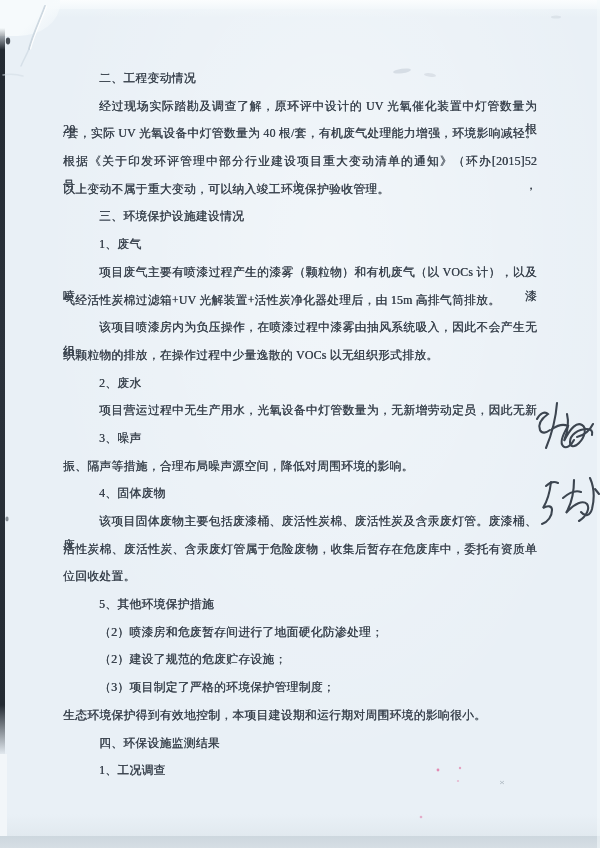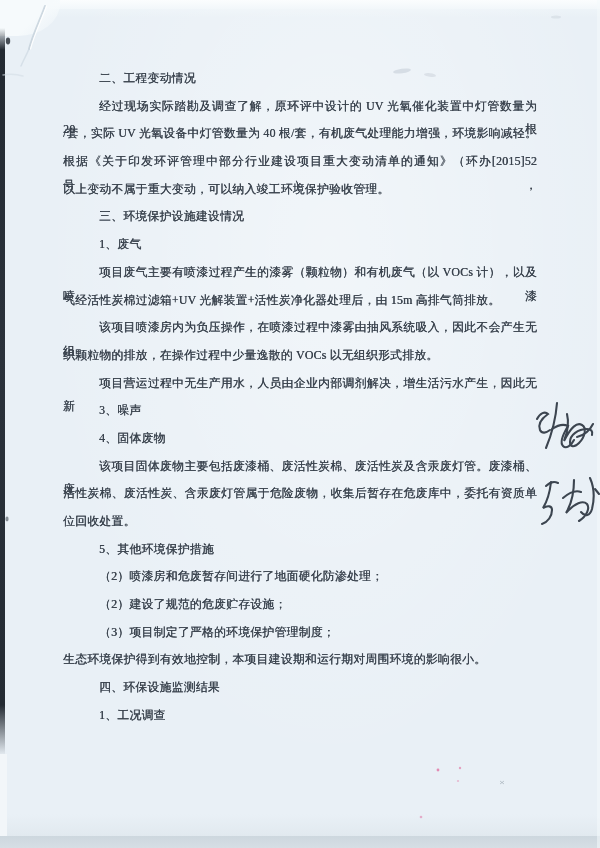--- a/index.html
+++ b/index.html
@@ -66,22 +66,24 @@
     <p class="doc-line indent fill">经过现场实际踏勘及调查了解，原环评中设计的 UV 光氧催化装置中灯管数量为 20 根</p>
     <p class="doc-line fill">/套，实际 UV 光氧设备中灯管数量为 40 根/套，有机废气处理能力增强，环境影响减轻。</p>
     <p class="doc-line fill">根据《关于印发环评管理中部分行业建设项目重大变动清单的通知》（环办[2015]52 号），</p>
     <p class="doc-line">以上变动不属于重大变动，可以纳入竣工环境保护验收管理。</p>
     <p class="doc-line indent">三、环境保护设施建设情况</p>
     <p class="doc-line indent">1、废气</p>
     <p class="doc-line indent fill">项目废气主要有喷漆过程产生的漆雾（颗粒物）和有机废气（以 VOCs 计），以及喷漆</p>
     <p class="doc-line">气经活性炭棉过滤箱+UV 光解装置+活性炭净化器处理后，由 15m 高排气筒排放。</p>
     <p class="doc-line indent fill">该项目喷漆房内为负压操作，在喷漆过程中漆雾由抽风系统吸入，因此不会产生无组</p>
     <p class="doc-line">织颗粒物的排放，在操作过程中少量逸散的 VOCs 以无组织形式排放。</p>
-    <p class="doc-line indent fill">项目营运过程中无生产用水，人员由企业内部调剂解决，增生活污水产生，因此无新</p>
+    <p class="doc-line indent">2、废水</p>
+    <p class="doc-line indent fill">项目营运过程中无生产用水，光氧设备中灯管数量为，无新增劳动定员，因此无新</p>
     <p class="doc-line indent">3、噪声</p>
+    <p class="doc-line">振、隔声等措施，合理布局噪声源空间，降低对周围环境的影响。</p>
     <p class="doc-line indent">4、固体废物</p>
     <p class="doc-line indent fill">该项目固体废物主要包括废漆桶、废活性炭棉、废活性炭及含汞废灯管。废漆桶、废</p>
     <p class="doc-line fill">活性炭棉、废活性炭、含汞废灯管属于危险废物，收集后暂存在危废库中，委托有资质单</p>
     <p class="doc-line">位回收处置。</p>
     <p class="doc-line indent">5、其他环境保护措施</p>
     <p class="doc-line indent">（2）喷漆房和危废暂存间进行了地面硬化防渗处理；</p>
     <p class="doc-line indent">（2）建设了规范的危废贮存设施；</p>
     <p class="doc-line indent">（3）项目制定了严格的环境保护管理制度；</p>
     <p class="doc-line">生态环境保护得到有效地控制，本项目建设期和运行期对周围环境的影响很小。</p>
     <p class="doc-line indent">四、环保设施监测结果</p>

